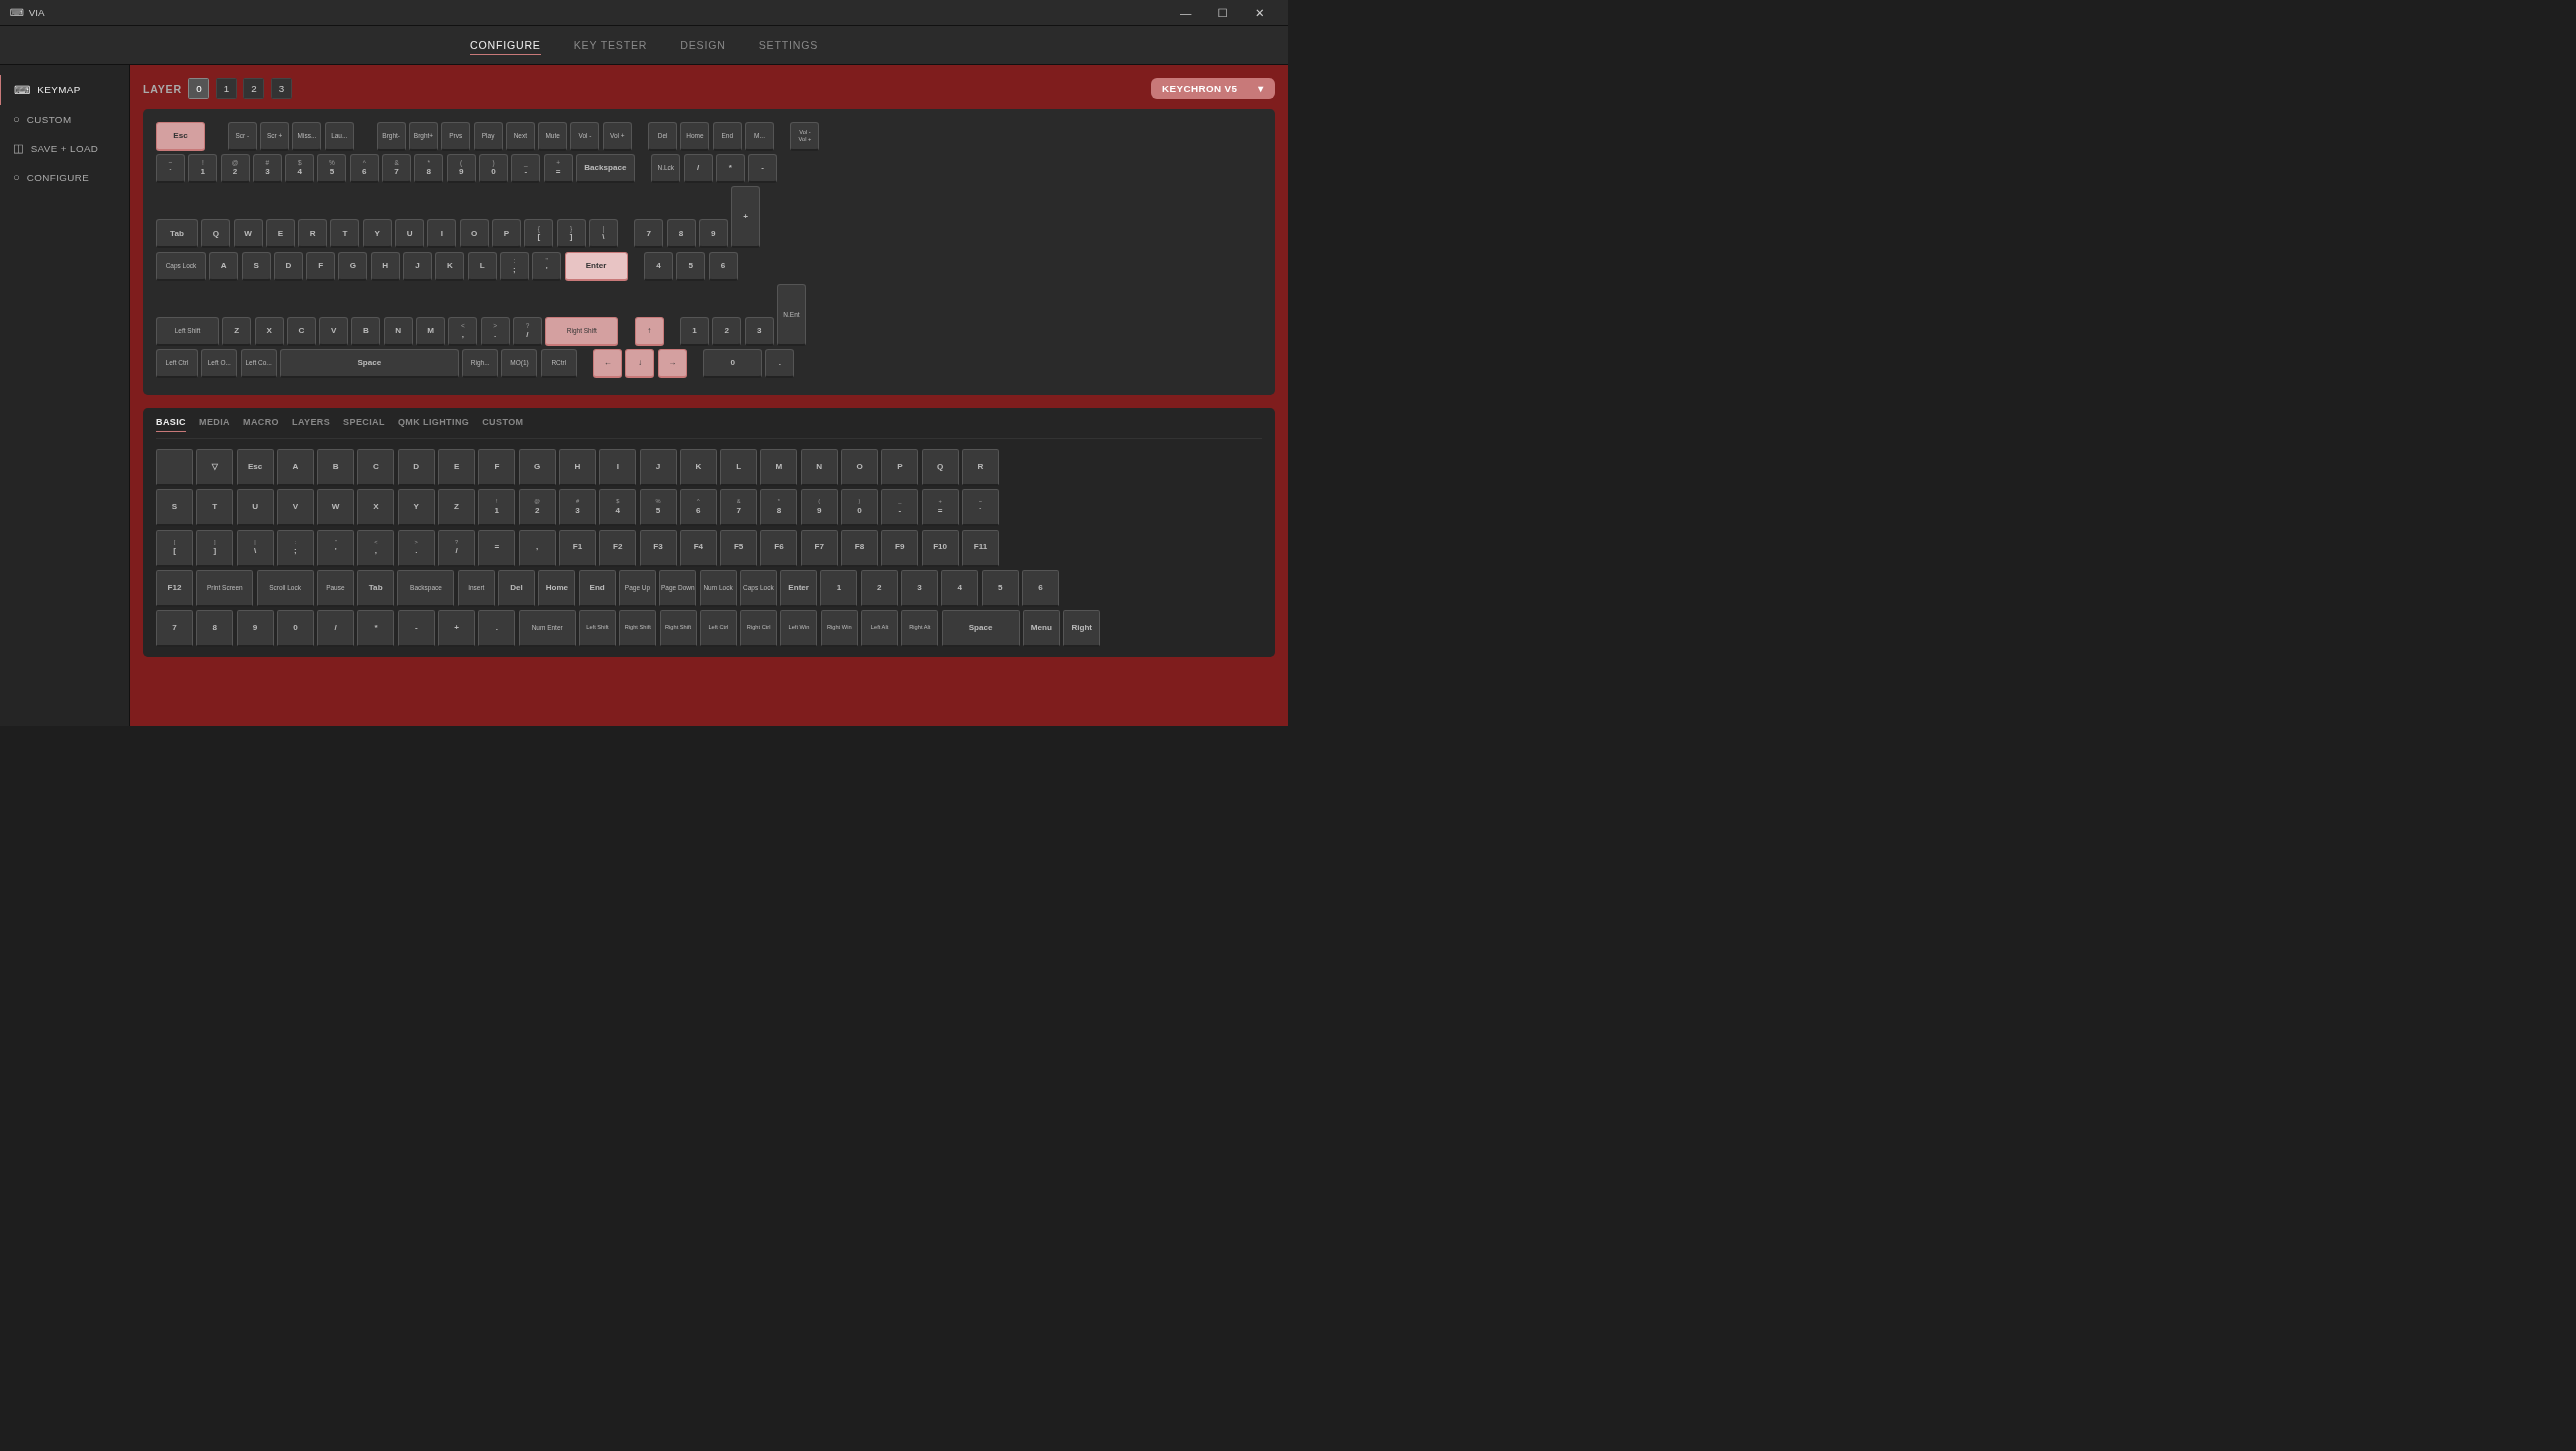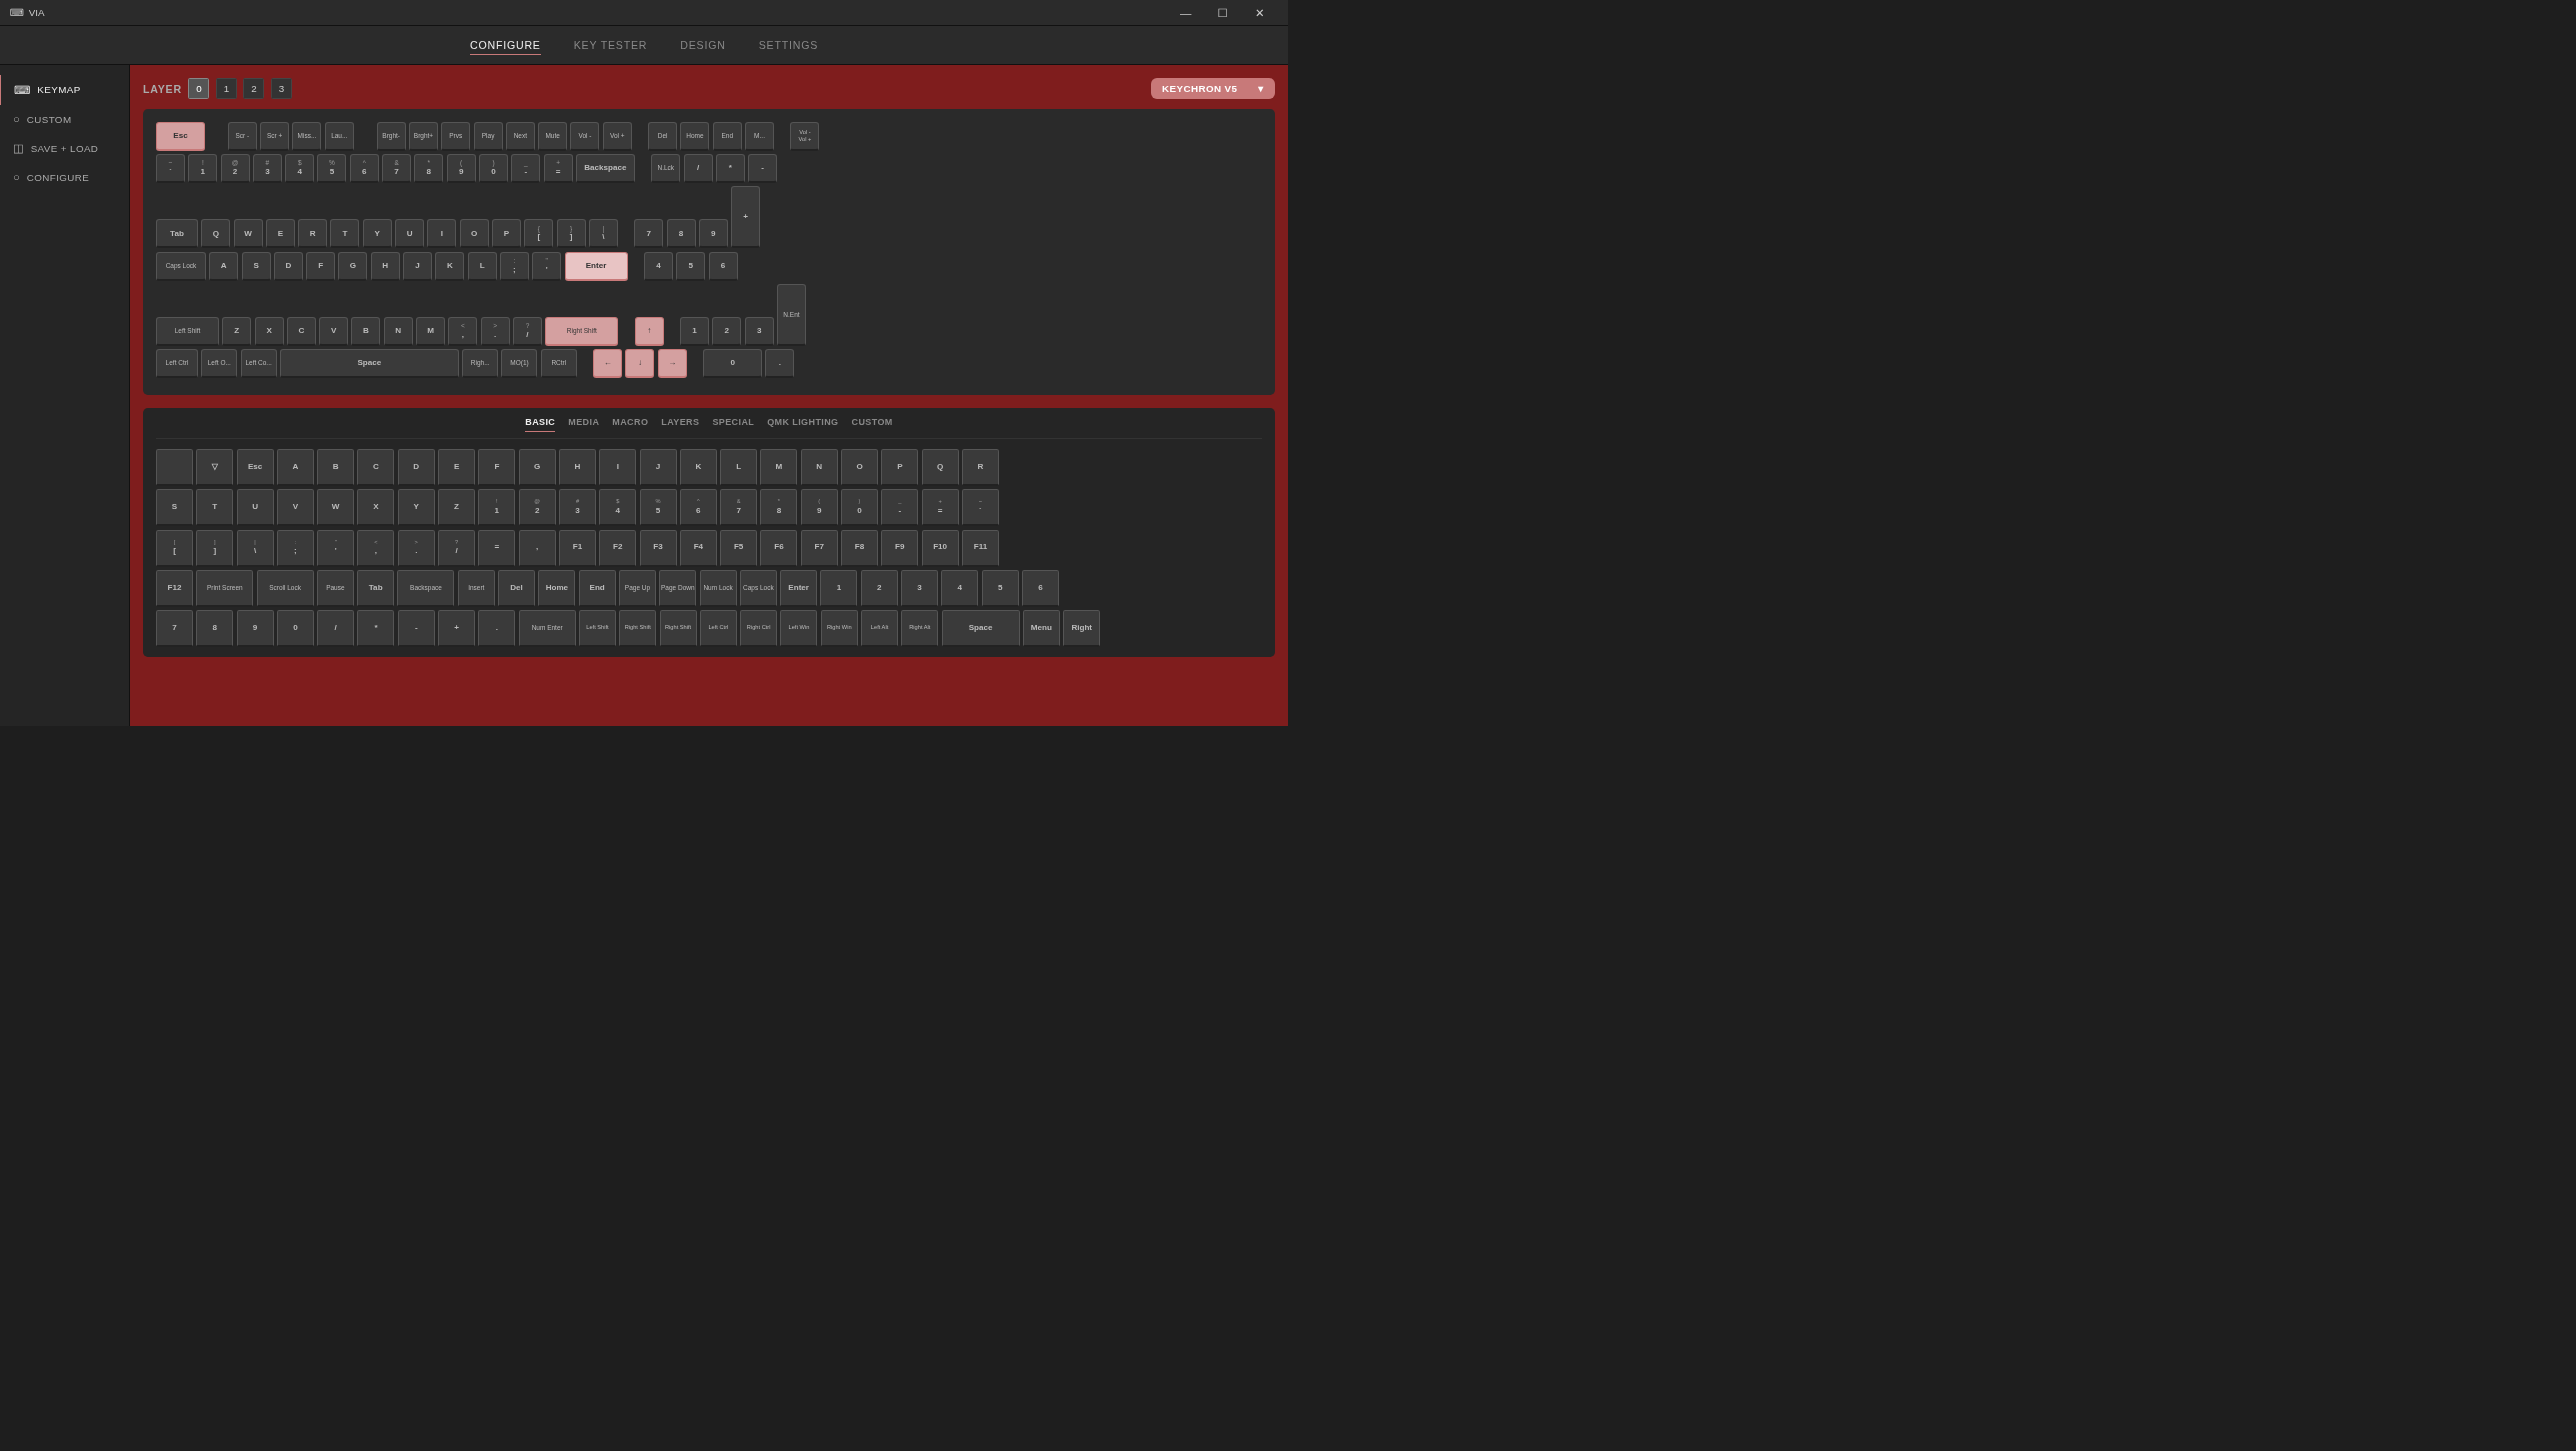--- a/index.html
+++ b/index.html
@@ -212,21 +212,20 @@
       background: #252525;
       border-radius: 4.9px;
       padding: 9.8px 13px;
     }
     .key-picker-nav {
       display: flex;
       gap: 13px;
       margin-bottom: 9.8px;
       border-bottom: 0.8px solid #333;
       padding-bottom: 6.5px;
-      justify-content: center;
     }
     .key-picker-nav-item {
       color: #888;
       font-size: 9px;
       font-weight: 600;
       letter-spacing: 0.4px;
       cursor: pointer;
       text-transform: uppercase;
       padding-bottom: 3.3px;
     }

